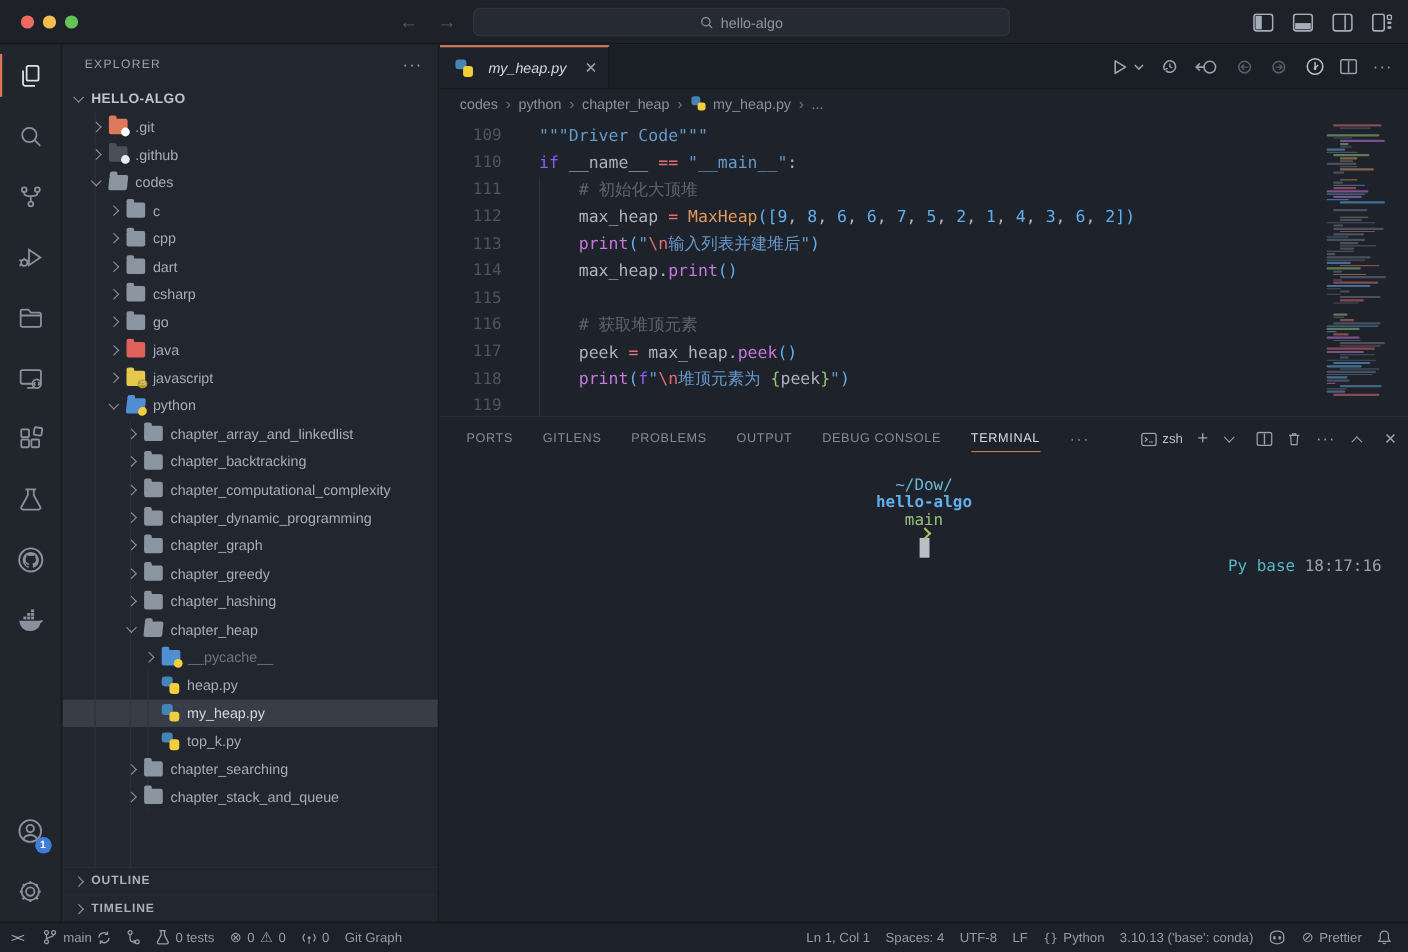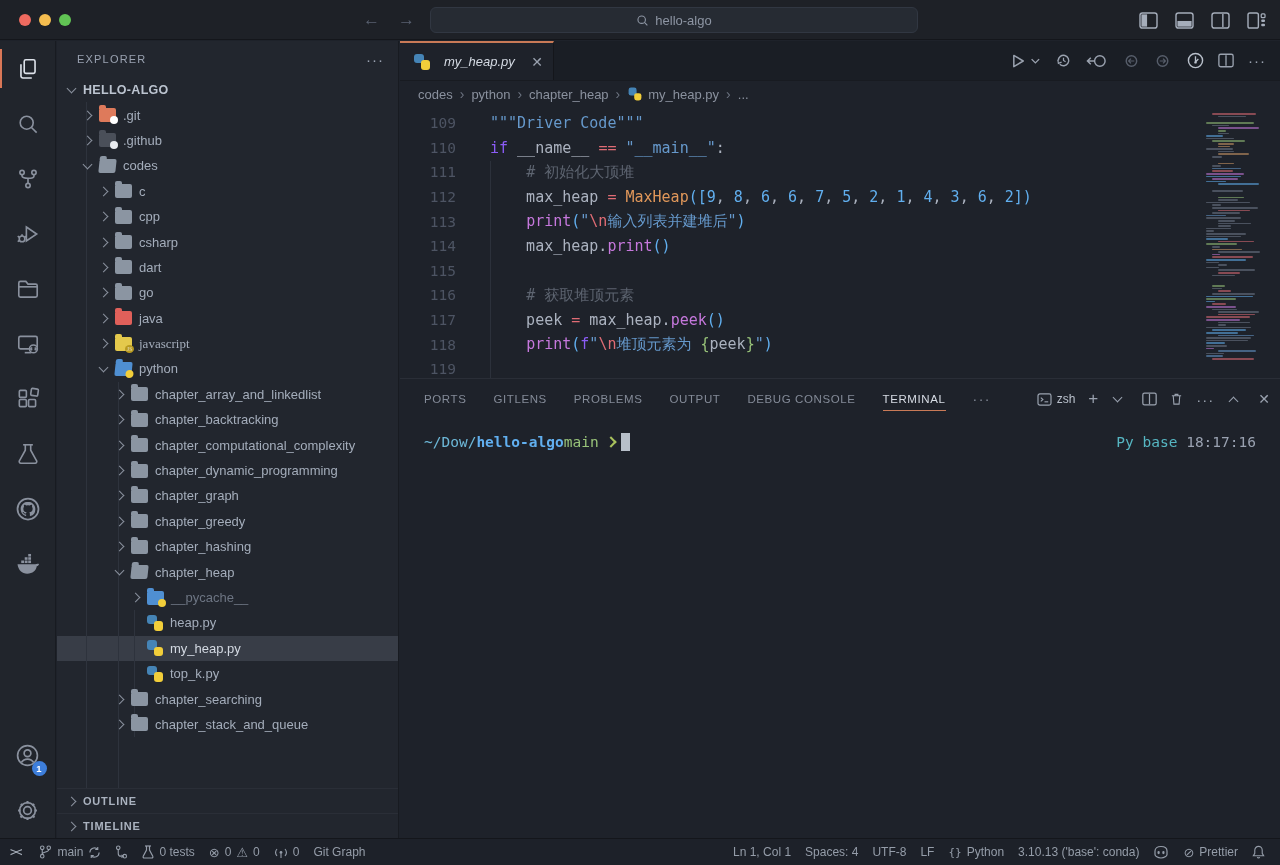--- a/index.html
+++ b/index.html
@@ -90,21 +90,21 @@
   
   .panel { flex:1; border-top:1px solid #2a2e37; display:flex; flex-direction:column; }
   .panel-tabs { height:40px; flex:none; display:flex; align-items:center; padding:0 10px 0 24px; gap:27px; }
   .ptab { color:#848b98; font-size:11.5px; letter-spacing:.6px; height:100%; display:flex; align-items:center; position:relative; }
   .ptab.active { color:#d7dce4; }
   .ptab.active::after { content:""; position:absolute; left:0; right:0; bottom:8px; height:1.5px; background:#c97a57; }
   .ptab-more { color:#848b98; letter-spacing:1.5px; font-size:14px; }
   .panel-right { margin-left:auto; display:flex; align-items:center; gap:13px; color:#9aa2af; }
   .panel-right .zsh { display:flex; align-items:center; gap:5px; font-size:12px; color:#b9c0cb; }
   .terminal { flex:1; padding:14px 24px 0 24px; font-family:"DejaVu Sans Mono","Liberation Mono",monospace; font-size:14.5px; }
-  .term-line { display:flex; align-items:center; }
+  .term-line { display:flex; align-items:center;flex-direction:column; }
   .t-cyan{color:#6db8d8}.t-blue{color:#61afef;font-weight:bold}.t-green{color:#98c379}
   .t-teal{color:#56b6c2}.t-grey{color:#9aa2b1}
   .t-chev { width:8px; height:8px; border-right:2px solid #a9c25d; border-bottom:2px solid #a9c25d;
     transform:rotate(-45deg); display:inline-block; margin:0 6px 0 8px; }
   .cursor { width:9px; height:18px; background:#b7bfc9; display:inline-block; }
   .term-right { margin-left:auto; }
 
   
   .statusbar { position:absolute; left:0; bottom:0; width:1280px; height:27px; background:#1d2129;
     border-top:1px solid #14161b; display:flex; align-items:center; color:#959da9; font-size:12px; }
@@ -286,38 +286,38 @@
         <span class="lbl">c</span>
       </div>
       <div class="row" style="padding-left: 40px;">
         <span class="chev right"></span>
         <span class="ficon" style="background: rgb(139, 149, 162);"></span>
         <span class="lbl">cpp</span>
       </div>
       <div class="row" style="padding-left: 40px;">
         <span class="chev right"></span>
         <span class="ficon" style="background: rgb(139, 149, 162);"></span>
+        <span class="lbl">dart</span>
+      </div>
+      <div class="row" style="padding-left: 40px;">
+        <span class="chev right"></span>
+        <span class="ficon" style="background: rgb(139, 149, 162);"></span>
         <span class="lbl">csharp</span>
-      </div>
-      <div class="row" style="padding-left: 40px;">
-        <span class="chev right"></span>
-        <span class="ficon" style="background: rgb(139, 149, 162);"></span>
-        <span class="lbl">dart</span>
       </div>
       <div class="row" style="padding-left: 40px;">
         <span class="chev right"></span>
         <span class="ficon" style="background: rgb(139, 149, 162);"></span>
         <span class="lbl">go</span>
       </div>
       <div class="row" style="padding-left: 40px;">
         <span class="chev right"></span>
         <span class="ficon" style="background: rgb(224, 96, 90);"></span>
         <span class="lbl">java</span>
       </div>
-      <div class="row" style="padding-left: 40px; font-family: Liberation Serif, serif;">
+      <div class="row" style="padding-left: 40px;">
         <span class="chev right"></span>
         <span class="ficon" style="background: rgb(228, 201, 76);">
           <span class="badge-mini" style="background: rgb(184, 154, 32); color: rgba(255, 255, 255, 0.533); width: 9px;">JS</span>
         </span>
         <span class="lbl">javascript</span>
       </div>
       <div class="row" style="padding-left: 40px;">
         <span class="chev down"></span>
         <span class="ficon open" style="background: rgb(79, 143, 210);">
           <span class="badge-mini" style="background: rgb(242, 206, 58);"></span>

